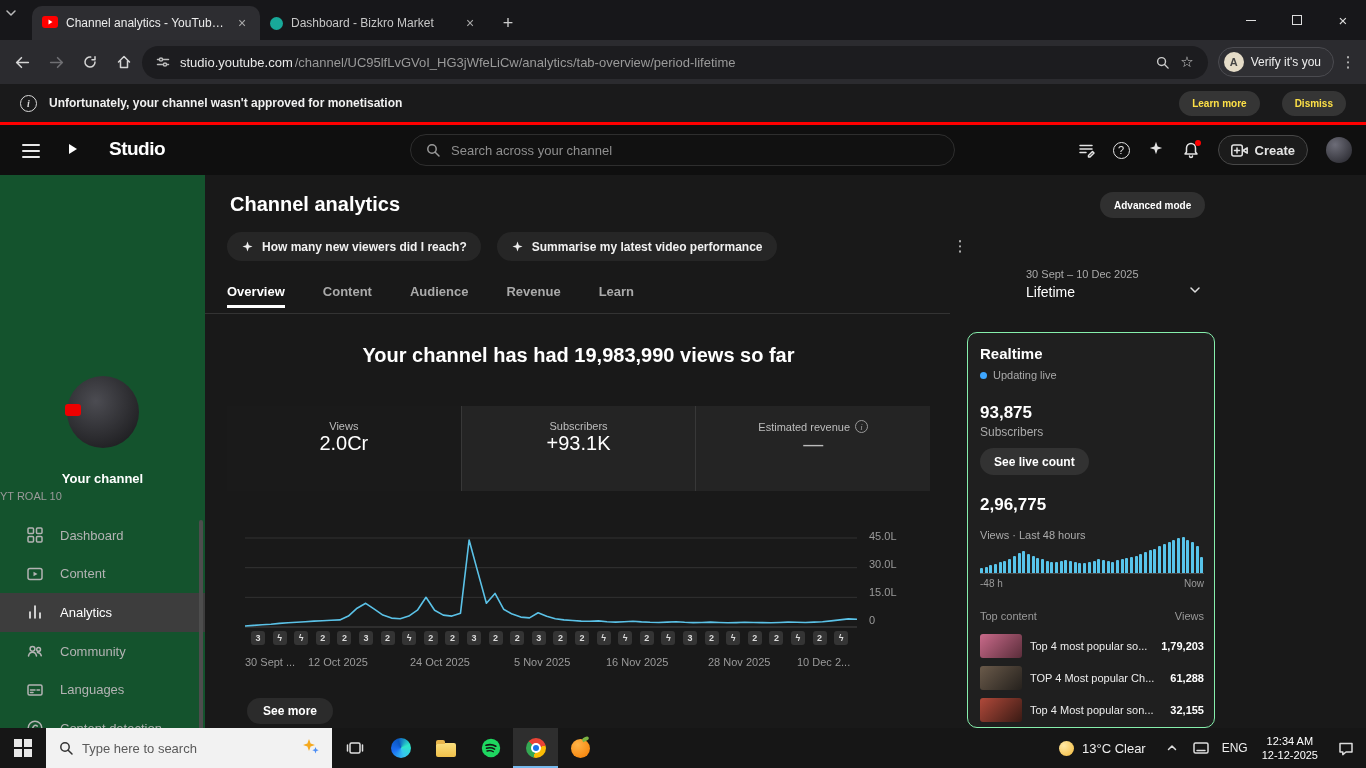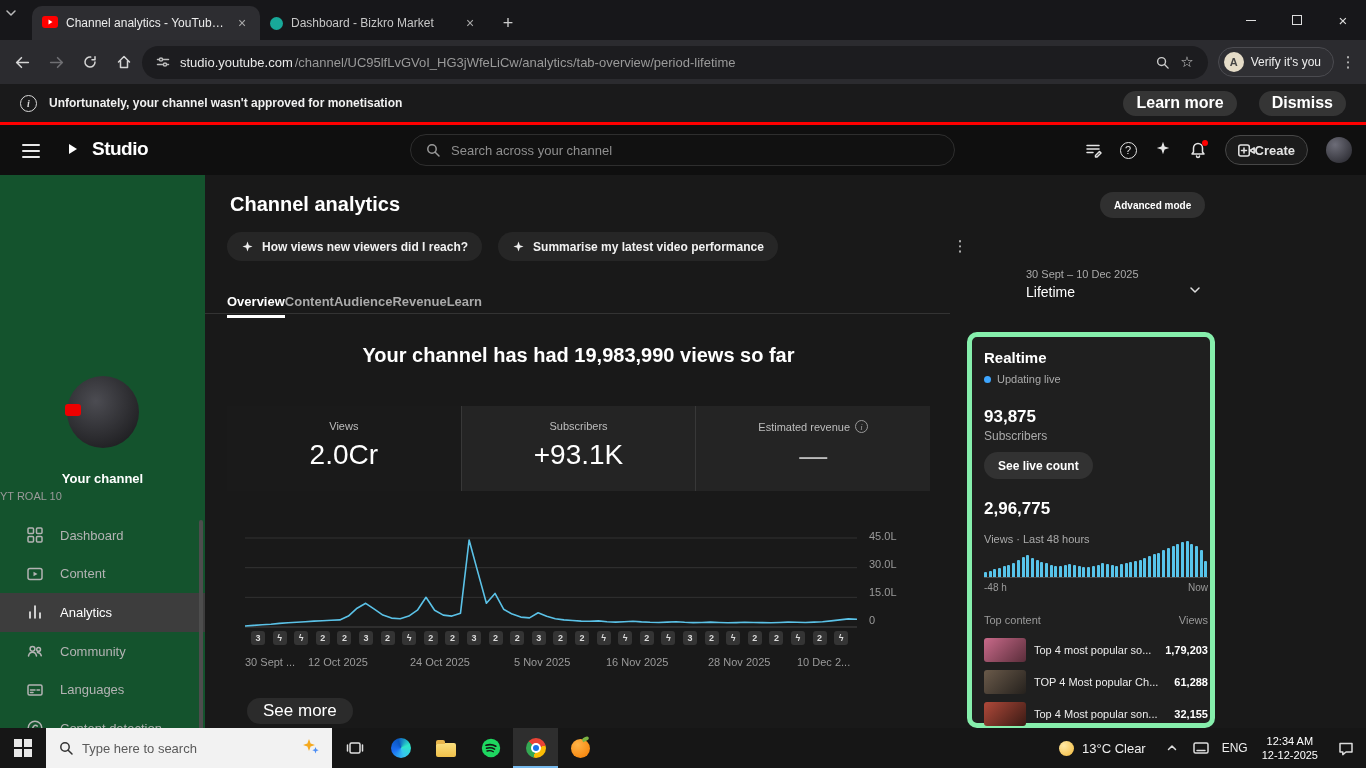--- a/index.html
+++ b/index.html
@@ -31,86 +31,86 @@
   .url-path{color:#9a9a9a;font-size:13px;white-space:nowrap;overflow:hidden;text-overflow:ellipsis}
   #profile-chip{height:30px;border:1px solid #4b4b50;border-radius:15px;background:#2f2f33;display:flex;align-items:center;gap:7px;padding:0 12px 0 5px;margin-left:8px}
   .pc-avatar{width:20px;height:20px;border-radius:50%;background:#e5dcc8;color:#444;font-size:11px;font-weight:bold;display:flex;align-items:center;justify-content:center}
   #profile-chip span.pc-label{font-size:12px;color:#eee}
   .kebab{color:#cfcfcf;font-size:15px;width:24px;text-align:center}
 
   
   #notice{left:0;top:84px;width:1366px;height:38px;background:#1a1a1b;padding:0 20px;gap:12px}
   .info-circ{width:17px;height:17px;border:1.5px solid #d9d9d9;border-radius:50%;color:#d9d9d9;font-size:10px;font-weight:bold;display:flex;align-items:center;justify-content:center;font-family:"Liberation Serif",serif;font-style:italic}
   #notice .ntext{font-size:12px;font-weight:bold;color:#f1f1f1}
-  .notice-btn{height:25px;padding:0 13px;border-radius:13px;background:#353535;font-size:16px;font-weight:bold;color:#ffffff;display:flex;align-items:center}
+  .notice-btn{height:25px;padding:0 13px;border-radius:13px;background:#353535;font-size:10px;font-weight:bold;color:#fde047;display:flex;align-items:center}
   #redline{left:0;top:122px;width:1366px;height:3px}
 
   
   #sheader{left:0;top:125px;width:1366px;height:50px;background:#0f0f0f}
   .hamb{position:absolute;left:22px;top:19px;width:18px}
   .hamb i{display:block;height:2px;background:#e8e8e8;margin-bottom:4px;border-radius:1px}
-  #logo{position:absolute;left:58px;top:13px;display:flex;align-items:center;gap:4px}
+  #logo{position:absolute;left:58px;top:13px;display:flex;align-items:center;gap:21px}
   .yt-badge{width:30px;height:21px;border-radius:5px;display:flex;align-items:center;justify-content:center}
   .yt-badge i{width:0;height:0;border-left:8px solid #fff;border-top:5px solid transparent;border-bottom:5px solid transparent}
   .brand{font-size:19px;font-weight:bold;letter-spacing:-0.5px;color:#fff}
   #studio-search{position:absolute;left:410px;top:9px;width:545px;height:32px;background:#111;border:1px solid #2e2e2e;border-radius:16px;display:flex;align-items:center;gap:10px;padding:0 14px}
   #studio-search input{flex:1;font-size:13px}
   #studio-search input::placeholder{color:#8f8f8f}
   #hicons{position:absolute;right:14px;top:0;height:50px;display:flex;align-items:center;gap:18px;color:#e4e4e4}
   .help-circ{width:17px;height:17px;border:1.5px solid #e4e4e4;border-radius:50%;font-size:11px;display:flex;align-items:center;justify-content:center}
   .bellwrap{position:relative}
   .bell-dot{position:absolute;right:-1px;top:-1px;width:6px;height:6px;border-radius:50%}
-  #create-btn{height:30px;border:1px solid #474747;border-radius:15px;background:#1b1b1b;display:flex;align-items:center;padding:0 12px;font-size:13px;font-weight:bold}
+  #create-btn{height:30px;border:1px solid #474747;border-radius:15px;background:#1b1b1b;display:flex;align-items:center;gap:7px;padding:0 12px;font-size:13px;font-weight:bold}
   .havatar{width:26px;height:26px;border-radius:50%;background:radial-gradient(circle at 35% 30%,#6d6d78,#222228)}
 
   
   #sidebar{left:0;top:175px;width:205px;height:553px;background:#14532d}
   .ch-avatar{position:absolute;left:67px;top:201px;width:72px;height:72px;border-radius:50%;background:radial-gradient(circle at 40% 35%,#4c4c52,#141416)}
   .ch-avatar::after{content:"";position:absolute;left:-2px;top:28px;width:16px;height:12px;background:#e00;border-radius:3px}
   .ch-name{position:absolute;left:0;top:296px;width:205px;text-align:center;font-size:13px;font-weight:bold}
   .ch-handle{position:absolute;left:0;top:315px;width:205px;text-align:left;font-size:11px;color:#9a9a9a}
   #side-items{position:absolute;left:0;top:341px;width:205px}
   .side-item{height:38.6px;display:flex;align-items:center;gap:16px;padding-left:26px;color:#b3b3b3;font-size:13px;cursor:pointer}
   .side-item.active{background:#3d3d3d;color:#fff}
   .side-item .slabel{white-space:nowrap}
   .side-scroll{position:absolute;left:199px;top:345px;width:4px;height:312px;background:#4d4d4d;border-radius:2px}
 
   
   .page-title{left:230px;top:193px;font-size:20px;font-weight:bold}
   #adv-btn{left:1100px;top:192px;height:26px;padding:0 14px;border-radius:13px;background:#303030;font-size:10px;font-weight:bold;display:flex;align-items:center}
   #chips{left:227px;top:232px;display:flex;gap:16px}
   .chip{height:29px;background:#262626;border-radius:15px;display:flex;align-items:center;gap:8px;padding:0 14px;font-size:12px;font-weight:bold;color:#f1f1f1;white-space:nowrap}
   #chip-menu{left:948px;top:237px}
-  #an-tabs{left:227px;top:287px;display:flex;height:31px}
+  #an-tabs{left:227px;top:277px;display:flex;gap:38px;height:31px}
   .an-tab{font-size:13px;color:#aaa;display:flex;align-items:center;border-bottom:3px solid transparent;font-weight:bold}
   .an-tab.active{color:#fff;border-bottom-color:#fff}
   .tabs-divider{left:205px;top:313px;width:745px;height:1px;background:#333}
   .date-range{left:1026px;top:268px;font-size:11px;color:#aaa}
   .period{left:1026px;top:284px;font-size:14px;color:#fff}
   .period-chev{left:1186px;top:281px;color:#ddd}
   .headline{left:227px;top:344px;width:703px;text-align:center;font-size:20px;font-weight:bold}
 
   #metrics{left:227px;top:406px;width:703px;height:85px;display:flex}
   .metric{flex:1;background:#242424;border-left:1px solid #383838;text-align:center;padding-top:14px;cursor:pointer}
   .metric:first-child{border-left:none}
   .metric.selected{background:#1a1a1a}
   .m-label{font-size:11px;color:#bdbdbd;display:flex;justify-content:center;align-items:center;gap:5px}
-  .m-value{font-size:28px;margin-top:7px;color:#fff}
+  .m-value{font-size:20px;color:#fff}
   .m-value.dim{color:#bbb}
   .mini-info{width:13px;height:13px;border:1px solid #9a9a9a;border-radius:50%;color:#9a9a9a;font-size:9px;display:inline-flex;align-items:center;justify-content:center;font-family:"Liberation Serif",serif;font-style:italic}
 
   #chartbox{left:245px;top:530px;width:612px;height:98px}
   #yticks{left:869px;top:530px;height:96px;display:flex;flex-direction:column;justify-content:space-between;font-size:11px;color:#9a9a9a}
   #markers{left:247px;top:631px;width:612px;height:14px}
   .mbadge{position:absolute;top:0;width:14px;height:14px;background:#343434;border-radius:3px;color:#ddd;font-size:9px;font-weight:bold;display:flex;align-items:center;justify-content:center;cursor:pointer}
   .xtick{position:absolute;top:656px;font-size:11px;color:#9a9a9a}
-  #see-more{left:247px;top:698px;height:26px;padding:0 16px;border-radius:13px;background:#2b2b2b;font-size:17px;font-weight:normal;display:flex;align-items:center}
-
-  
-  #rtcard{left:967px;top:332px;width:248px;height:396px;background:#1f1f1f;border:5px solid #86efac;border-radius:10px}
+  #see-more{left:247px;top:698px;height:26px;padding:0 16px;border-radius:13px;background:#2b2b2b;font-size:12px;font-weight:bold;display:flex;align-items:center}
+
+  
+  #rtcard{left:967px;top:332px;width:248px;height:396px;background:#1f1f1f;border:1px solid #86efac;border-radius:10px}
   .rt-title{position:absolute;left:12px;top:12px;font-size:15px;font-weight:bold}
   .rt-live{position:absolute;left:12px;top:36px;display:flex;align-items:center;gap:6px;font-size:11px;color:#aaa}
   .live-dot{width:7px;height:7px;border-radius:50%}
   .rt-subs{position:absolute;left:12px;top:70px;font-size:17px;font-weight:bold}
   .rt-subs-l{position:absolute;left:12px;top:92px;font-size:12px;color:#aaa}
   #live-btn{position:absolute;left:12px;top:115px;height:27px;padding:0 14px;border-radius:14px;background:#323232;font-size:12px;font-weight:bold;display:flex;align-items:center}
   .rt-views{position:absolute;left:12px;top:162px;font-size:17px;font-weight:bold}
   .rt-views-l{position:absolute;left:12px;top:196px;font-size:11px;color:#aaa}
   #rt-bars{position:absolute;left:12px;top:203px;width:224px;height:38px;display:flex;align-items:flex-end;justify-content:space-between;border-bottom:1px solid #4a4a4a}
   #rt-bars i{display:block;width:3px;border-radius:1px 1px 0 0}
@@ -359,21 +359,21 @@
   </div>
 
   <div class="abs page-title">Channel analytics</div>
   <div class="abs" id="adv-btn">Advanced mode</div>
 
   <div class="abs" id="chips">
     <div class="chip">
       <svg width="13" height="13" viewBox="0 0 18 18">
           <path d="M9 2l1.8 5.2L16 9l-5.2 1.8L9 16l-1.8-5.2L2 9l5.2-1.8z" fill="#eee"></path>
         </svg>
-      <span>How views new viewers did I reach?</span>
+      <span>How many new viewers did I reach?</span>
     </div>
     <div class="chip">
       <svg width="13" height="13" viewBox="0 0 18 18">
           <path d="M9 2l1.8 5.2L16 9l-5.2 1.8L9 16l-1.8-5.2L2 9l5.2-1.8z" fill="#eee"></path>
         </svg>
       <span>Summarise my latest video performance</span>
     </div>
   </div>
   <div class="abs kebab" id="chip-menu">⋮</div>
 

